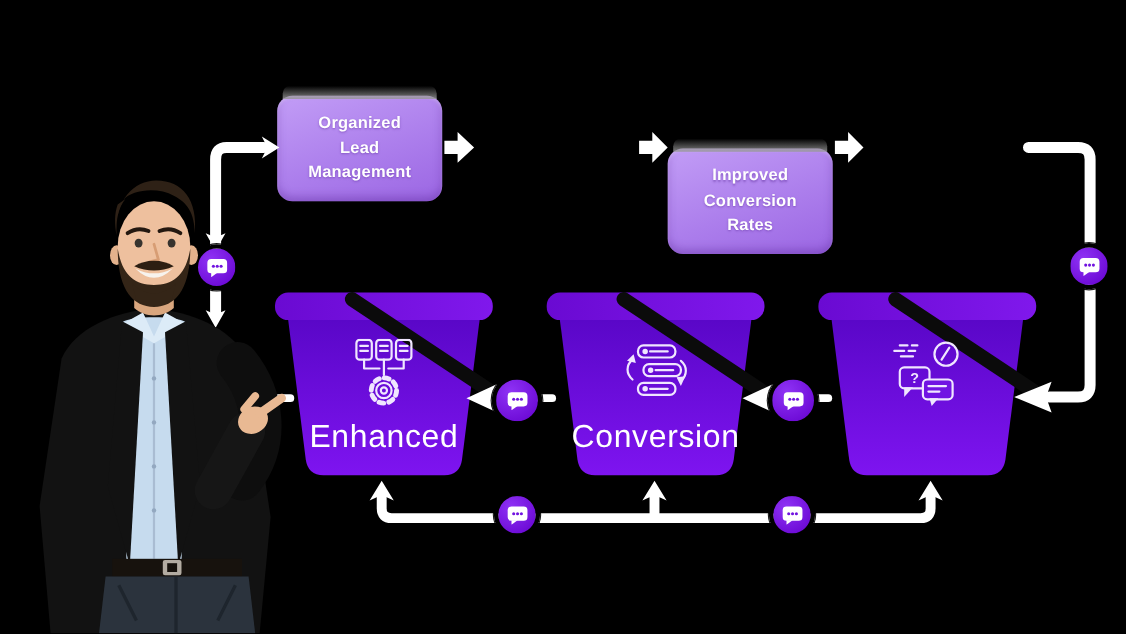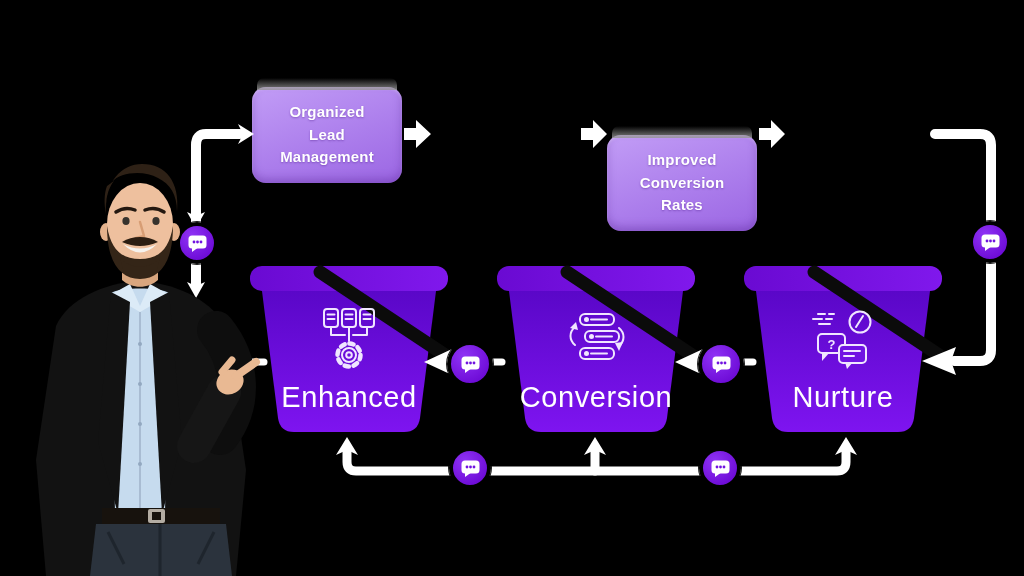--- a/index.html
+++ b/index.html
@@ -129,21 +129,20 @@
         <rect x="12" y="26" width="27" height="19" rx="4"></rect>
       </g>
       <polygon points="16,44 24,44 16,53" fill="#f0e6ff"></polygon>
       <text x="25.5" y="40.5" font-size="13" font-weight="bold" fill="#f0e6ff" text-anchor="middle" font-family="Liberation Sans, sans-serif">?</text>
       <g stroke="#f0e6ff" stroke-width="2" stroke-linecap="round" stroke-linejoin="round">
         <rect x="33" y="37" width="27" height="18" rx="4" fill="#7113e3"></rect>
         <path d="M38,43 h16 M38,48 h10" fill="none"></path>
       </g>
       <polygon points="39,54 47,54 41,61" fill="#f0e6ff"></polygon>
     </svg>
-    <div class="blabel">Nurture</div>
   </div>
 
   <svg id="connectors" width="1024" height="576" viewBox="0 0 1024 576">
     <g fill="#ffffff">
 
       <polygon points="404,128 416,128 416,120 431,134 416,148 416,140 404,140"></polygon>
       <polygon points="581,128 593,128 593,120 607,134 593,148 593,140 581,140"></polygon>
       <polygon points="759,128 771,128 771,120 785,134 771,148 771,140 759,140"></polygon>
     </g>
     <g stroke="#ffffff" fill="none" stroke-linecap="round" stroke-linejoin="round">

